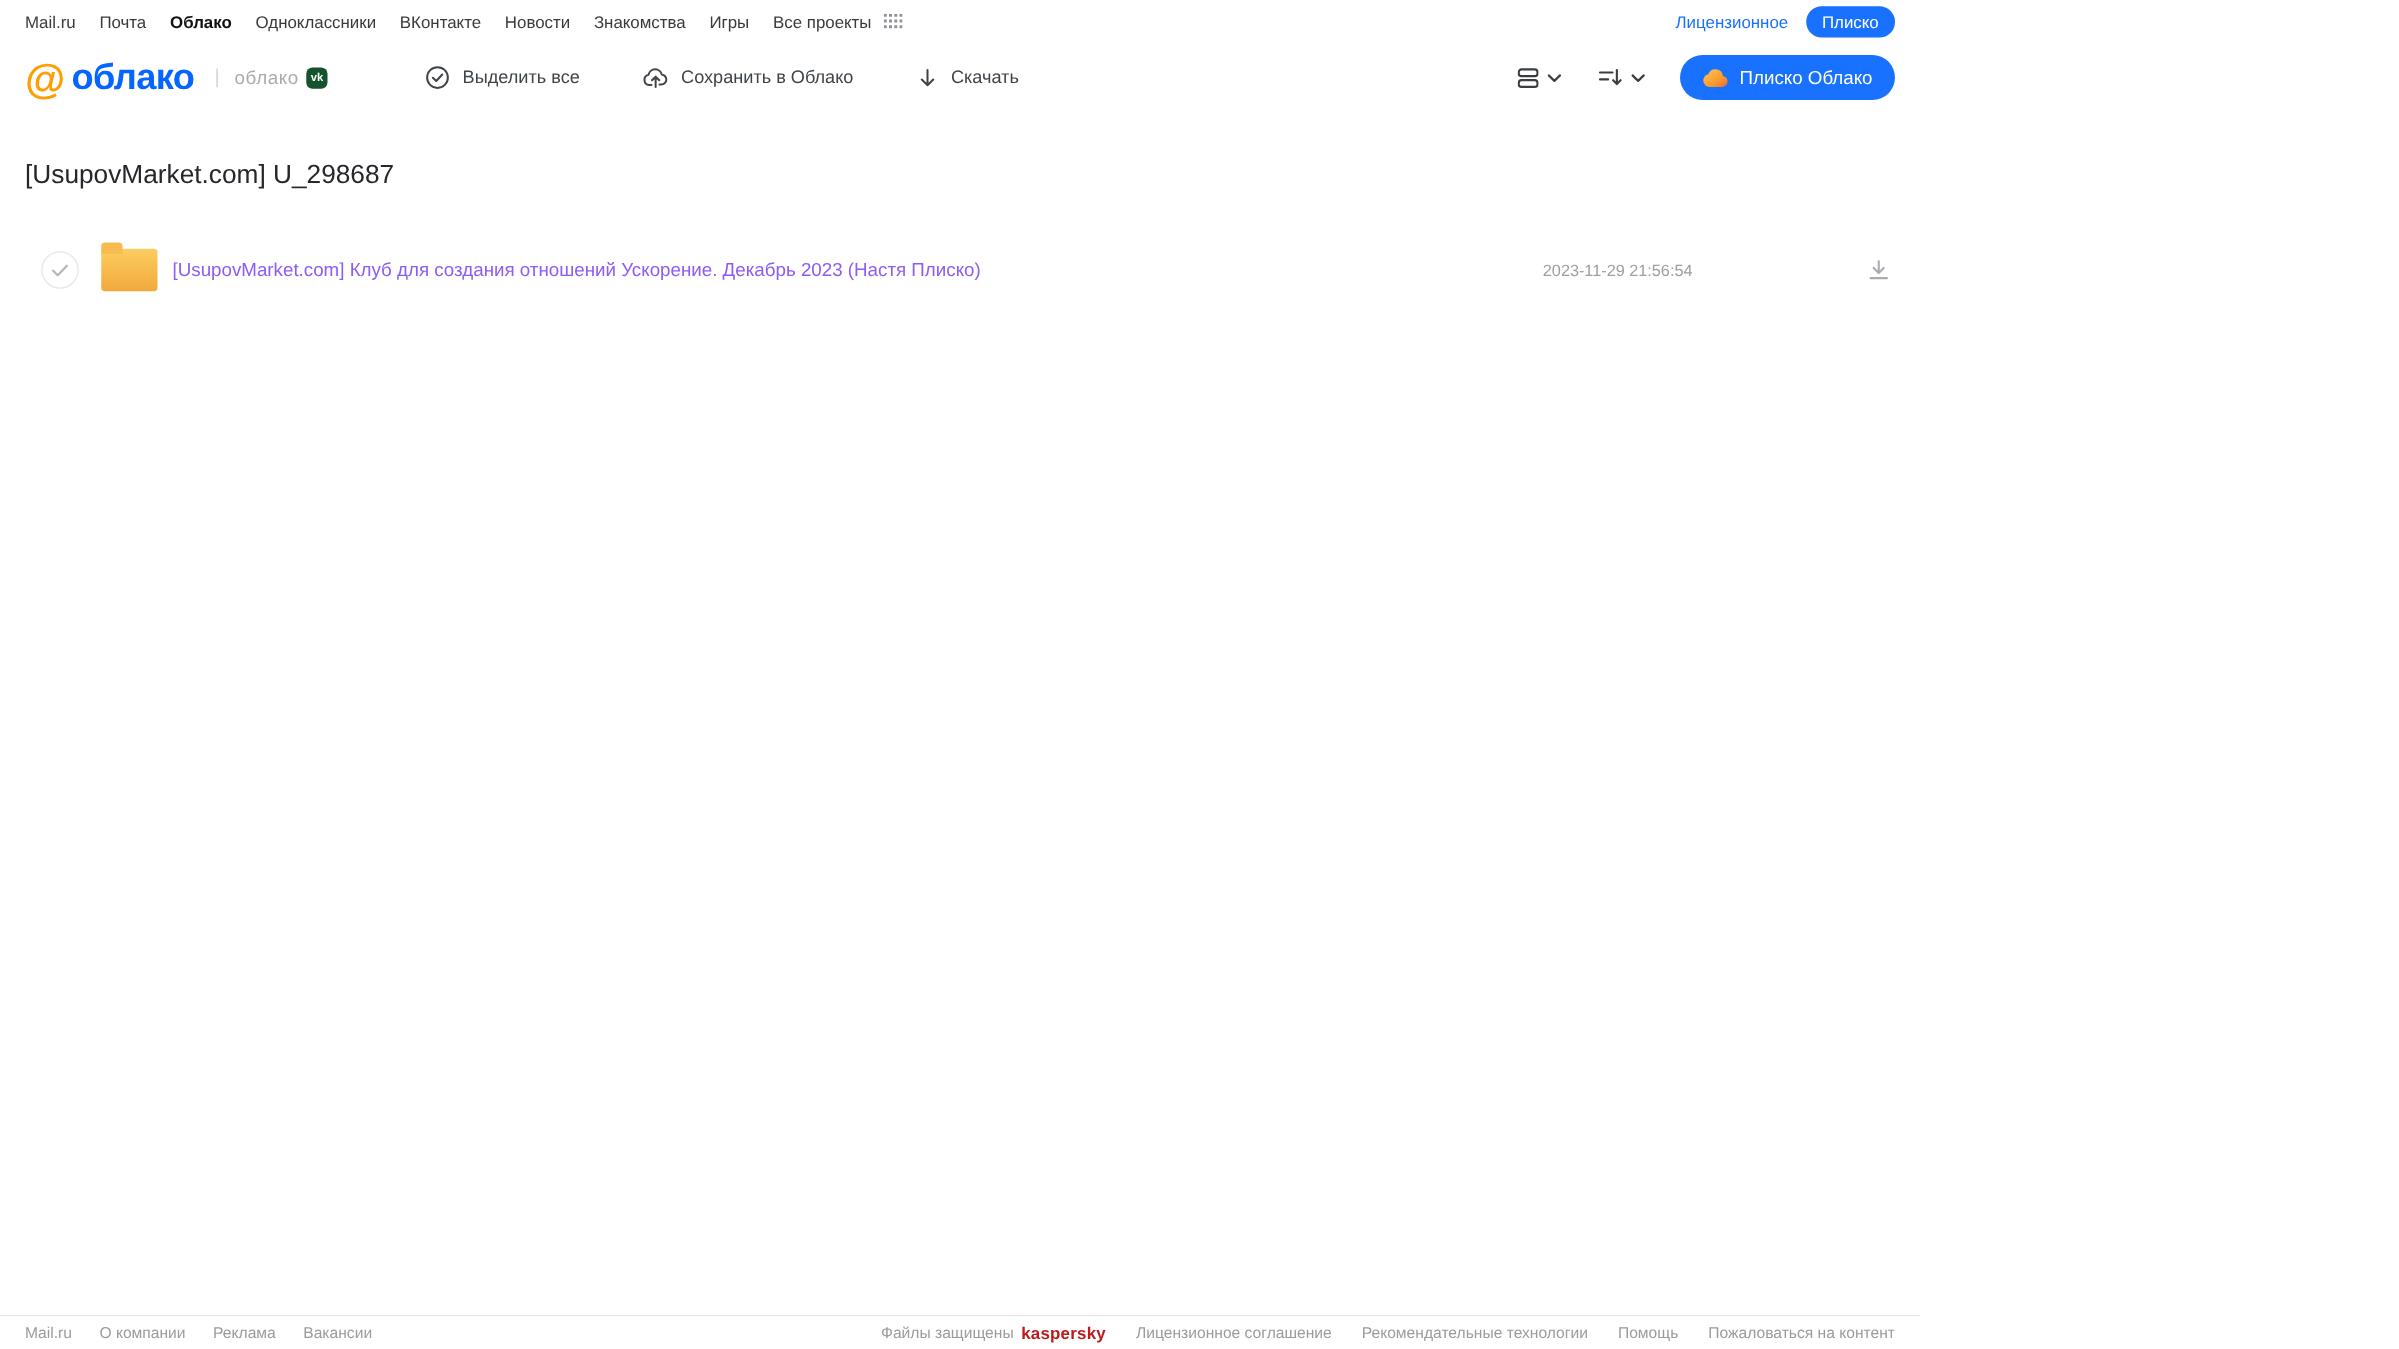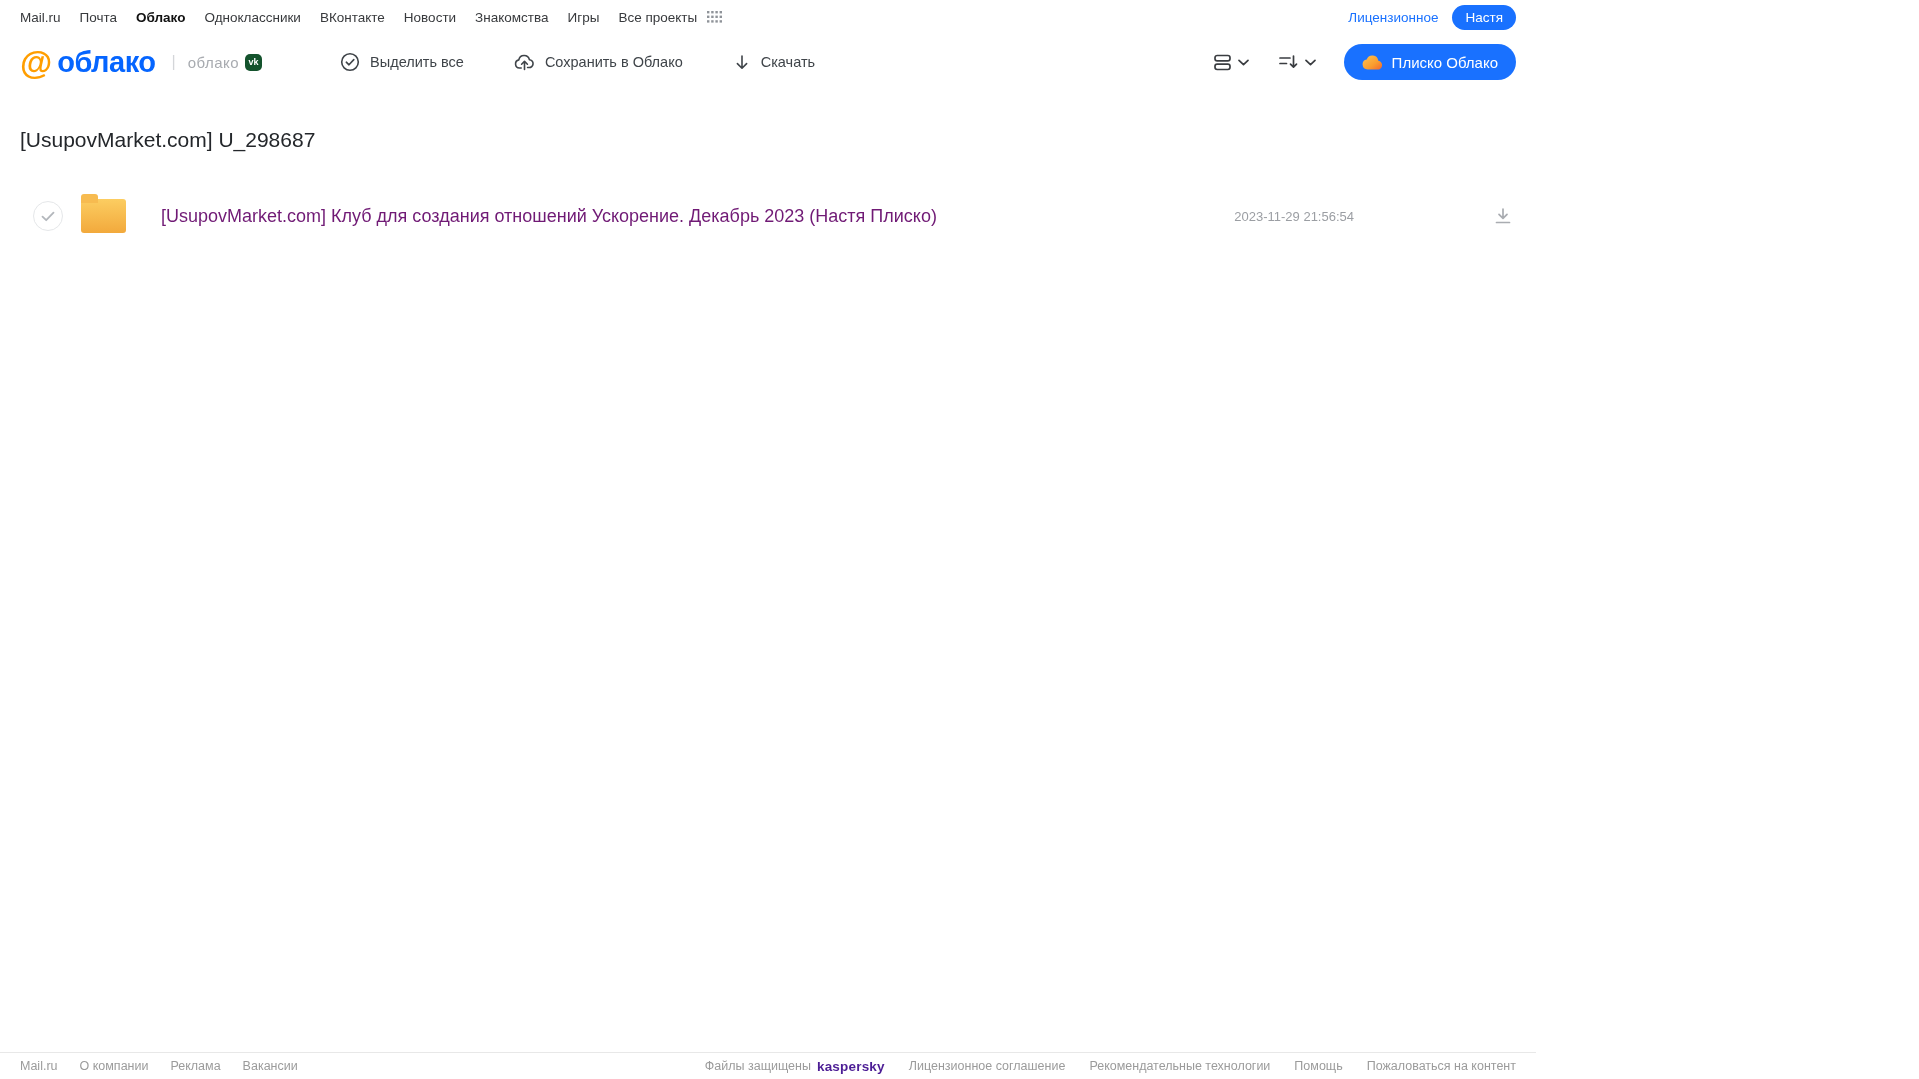--- a/index.html
+++ b/index.html
@@ -41,32 +41,32 @@
 
   
   .page-title { margin:38px 20px 0; font-size:21px; font-weight:400; color:#24272b; }
   .file-row { display:flex; align-items:center; height:40px; margin-top:44px; padding:0 22px 0 33px; cursor:pointer; }
   .checkbox { width:30px; height:30px; border:1px solid #e5e7e9; border-radius:50%; background:#fff;
               display:flex; align-items:center; justify-content:center; flex:0 0 auto; cursor:pointer; }
   .folder { position:relative; width:45px; height:34px; margin-left:18px; flex:0 0 auto;
             background:linear-gradient(#fccd61, #f2a93c); border-radius:3px; }
   .folder::before { content:""; position:absolute; top:-5px; left:0; width:17px; height:9px;
                     background:#f7bb50; border-radius:3px 3px 0 0; }
-  .file-name { margin-left:35px; font-size:18px; color:#701a75; }
+  .file-name { margin-left:12px; font-size:15px; color:#8b5cf6; }
   .file-date { margin-left:auto; font-size:13px; color:#9b9ea3; }
   .file-dl { margin-left:138px; background:none; border:none; cursor:pointer; display:flex; padding:2px; }
 
   
   .footer { position:absolute; left:0; bottom:0; width:100%; height:27px; border-top:1px solid #e8e8e8;
             display:flex; align-items:center; padding:0 20px; font-size:12.5px; color:#9b9b9b; background:#fff; }
   .footer-left { display:flex; align-items:center; gap:22px; }
   .footer-right { margin-left:auto; display:flex; align-items:center; gap:24px; }
   .footer-link { color:#9b9b9b; cursor:pointer; white-space:nowrap; }
   .kaspersky-wrap { display:flex; align-items:center; gap:6px; }
-  .kaspersky-logo { color:#4c1d95; font-weight:700; font-size:13.5px; letter-spacing:0.2px; cursor:pointer; }
+  .kaspersky-logo { color:#b91c1c; font-weight:700; font-size:13.5px; letter-spacing:0.2px; cursor:pointer; }
 
   svg { display:block; }
 </style>
 </head>
 <body>
 
 <div class="page">
 
   <header class="topnav">
     <nav class="topnav-links">
@@ -93,21 +93,21 @@
             <rect x="12.6" y="4.6" width="2.4" height="2.4"></rect>
           <rect x="0" y="9.2" width="2.4" height="2.4"></rect>
             <rect x="4.2" y="9.2" width="2.4" height="2.4"></rect>
             <rect x="8.4" y="9.2" width="2.4" height="2.4"></rect>
             <rect x="12.6" y="9.2" width="2.4" height="2.4"></rect>
         </g>
       </svg>
     </span>
     <div class="topnav-right">
       <span class="reg-link">Лицензионное</span>
-      <button class="login-btn">Настя</button>
+      <button class="login-btn">Плиско</button>
     </div>
   </header>
 
   <div class="toolbar">
     <div class="logo-group">
       <span class="logo-at">@</span>
       <span class="logo-word">облако</span>
       <span class="logo-sep">|</span>
       <span class="logo-project">облако</span>
       <span class="vk-badge">vk</span>

